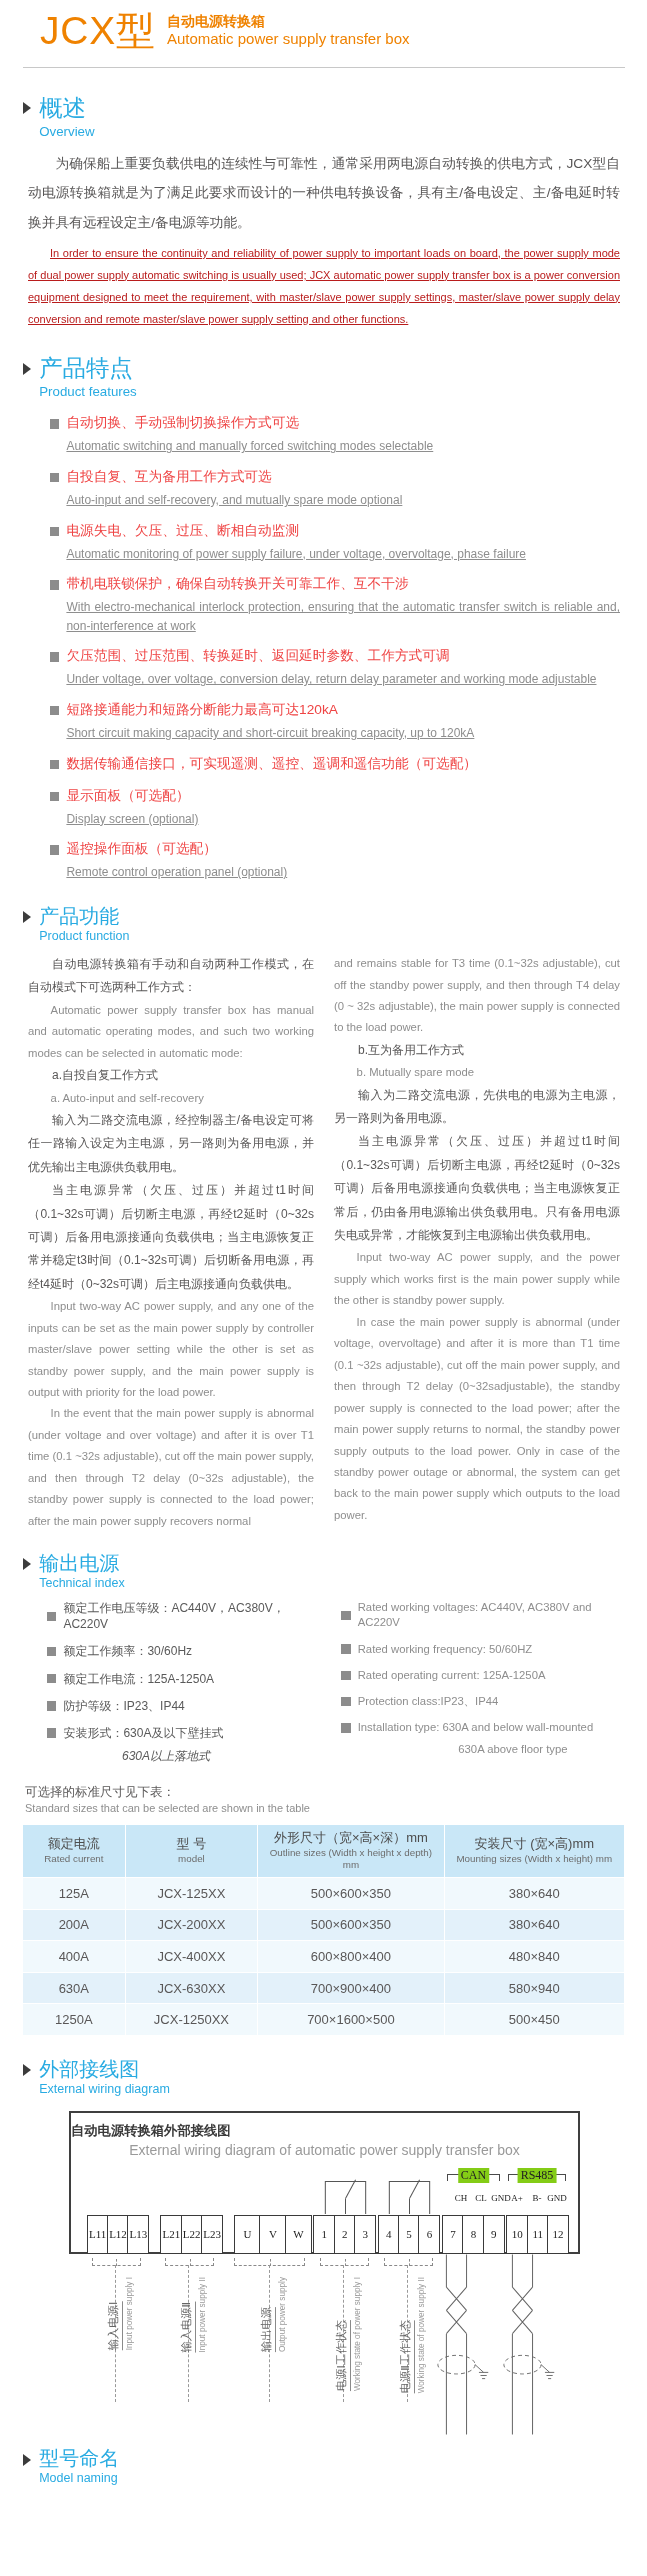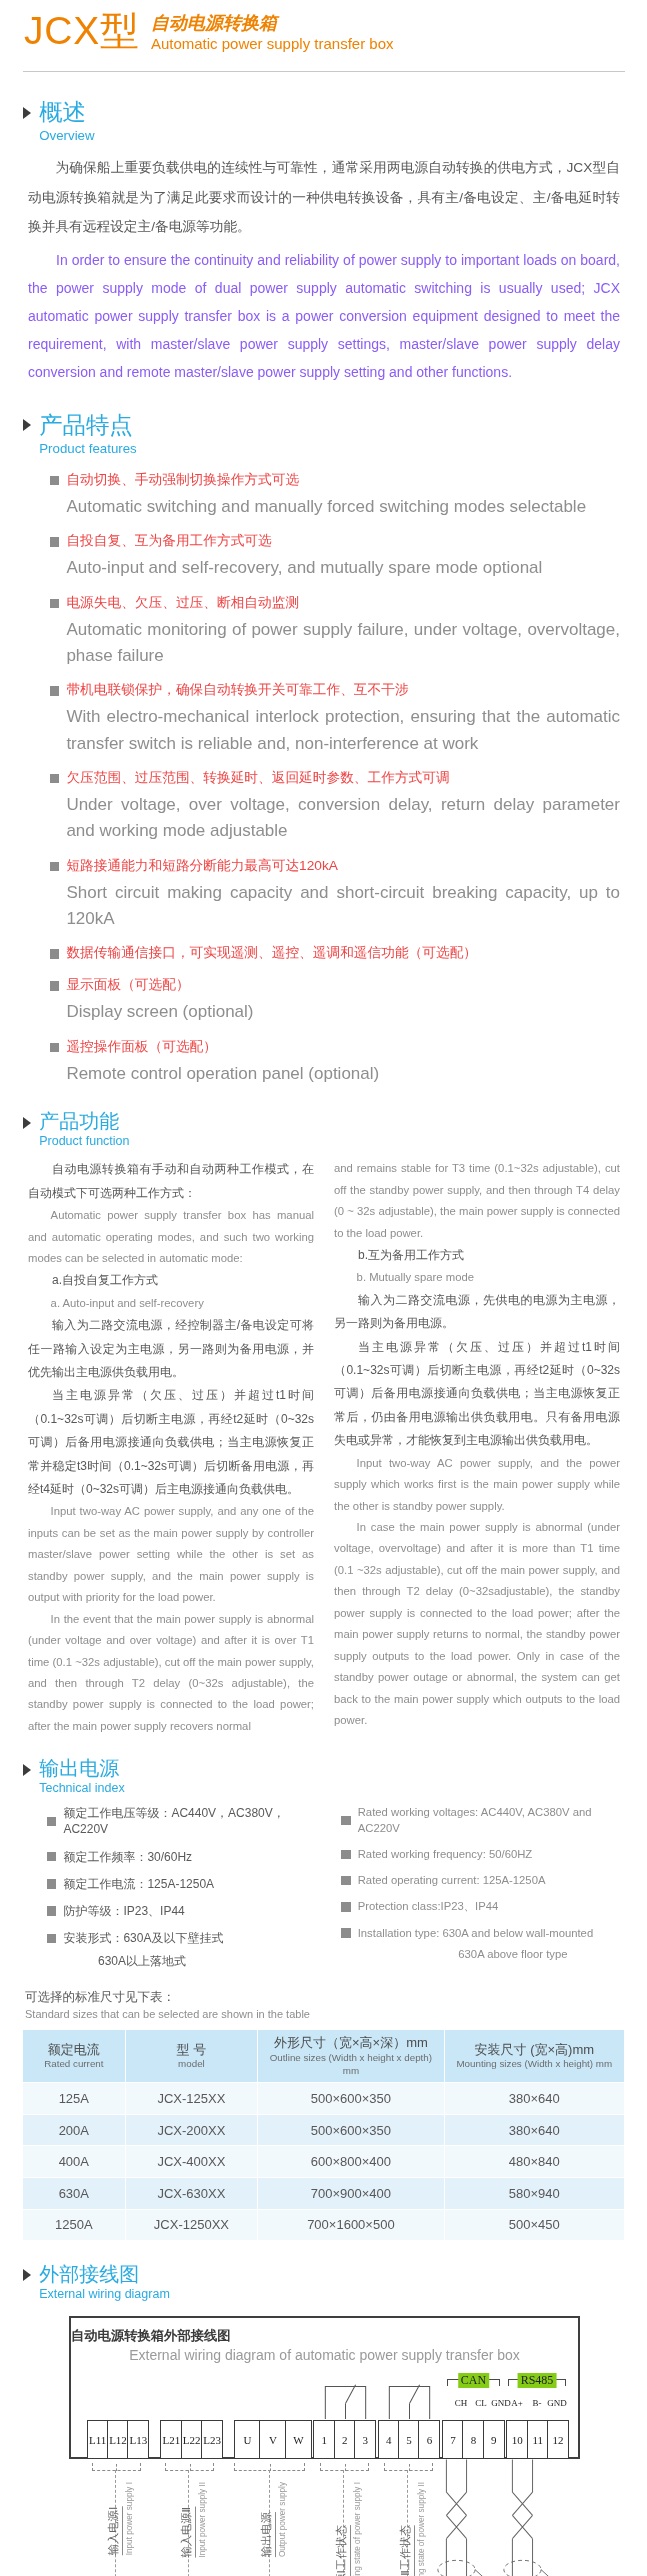--- a/index.html
+++ b/index.html
@@ -2,60 +2,60 @@
 <html style="font-size:12.5px"><head>
 <meta charset="utf-8">
 <style>
   html,body{margin:0;padding:0;}
   body{
     width:648px;height:2576px;overflow:hidden;background:#ffffff;
     font-family:"Liberation Sans","DejaVu Sans",sans-serif;
     -webkit-font-smoothing:antialiased;
   }
   
-  .pg-header{display:flex;align-items:flex-start;padding:11px 0 0 24px;}
+  .pg-header{display:flex;align-items:flex-start;padding:11px 0 0 24px;margin-left:16px;}
   .brand{color:#ef8200;font-size:39px;line-height:1;font-weight:400;letter-spacing:0.8px;}
   .brand-right{margin-left:11px;padding-top:1.6px;}
-  .brand-cn{color:#ef8200;font-size:18px;font-weight:600;line-height:1.2;font-style:italic;}
+  .brand-cn{color:#ef8200;font-size:14px;font-weight:600;line-height:1.2;}
   .brand-en{color:#ef8200;font-size:15px;font-weight:400;line-height:1.35;}
   .head-rule{border:none;border-top:0.8px solid #c8c8c8;margin:17px 23.4px 0 23.4px;}
 
   
   .sec-head{display:flex;align-items:flex-start;margin:22px 0 7.8px 23.4px;}
   .tri{width:0;height:0;border-left:8.6px solid #3c3c3c;border-top:6.2px solid transparent;border-bottom:6.2px solid transparent;margin:6.2px 7.8px 0 0;}
   .sec-titles .cn{color:#29abe2;font-size:23.4px;line-height:1.1;font-weight:500;}
   .sec-titles .en{color:#29abe2;font-size:13.3px;line-height:1.45;font-weight:400;}
   .sec-head.small .cn{font-size:20px;}
   .sec-head.small .en{font-size:12.5px;}
 
   
   .para-cn{color:#595757;font-size:13.7px;line-height:2.15;text-align:justify;text-indent:2em;margin:7.8px 28px 0 28px;}
-  .para-en{color:#8b5cf6;font-size:14px;line-height:2.0;text-align:justify;text-indent:2em;margin:4.7px 28px 0 28px;}
+  .para-en{color:#b91c1c;font-size:11px;line-height:2.0;text-align:justify;text-indent:2em;margin:4.7px 28px 0 28px;text-decoration:underline;}
 
   
   .feat-list{margin:11px 28px 0 50px;}
   .feat{margin-bottom:10px;}
   .feat .cnl{color:#ef4444;font-size:13.7px;line-height:1.6;display:flex;align-items:baseline;}
   .sq{flex:0 0 9.4px;width:9.4px;height:9.4px;background:#8c8c8c;margin-right:7px;position:relative;top:0.8px;align-self:center;}
-  .feat .enl{color:#8e8e8e;font-size:17px;line-height:1.55;margin:3.1px 0 0 16.4px;text-align:justify;}
+  .feat .enl{color:#8e8e8e;font-size:12px;line-height:1.55;margin:3.1px 0 0 16.4px;text-align:justify;text-decoration:underline;}
 
   
   .func-cols{display:flex;gap:20px;margin:6.2px 28px 0 28px;}
   .func-col{flex:1;min-width:0;}
   .fp-cn{color:#595757;font-size:12px;line-height:1.95;text-align:justify;text-indent:2em;margin:0;}
   .fp-en{color:#8e8e8e;font-size:11.3px;line-height:1.9;text-align:justify;text-indent:2em;margin:0;}
 
   
   .tech-cols{display:flex;gap:15.6px;margin:7.8px 28px 0 47px;}
   .tech-col{flex:1;}
   .tech-item{display:flex;align-items:baseline;margin-bottom:11px;}
   .tech-item .sq{top:0;}
   .t-cn{color:#5a5a5a;font-size:12px;line-height:1.35;}
   .t-en{color:#8e8e8e;font-size:11.3px;line-height:1.35;}
-  .t-cont{margin:-4.7px 0 0 51px;}
+  .t-cont{margin:-4.7px 0 0 75px;font-style:italic;}
   .t-cont-en{margin:-4.7px 0 0 117px;}
 
   
   .tbl-intro-cn{color:#595757;font-size:12.5px;margin:20px 0 1.6px 25px;}
   .tbl-intro-en{color:#8e8e8e;font-size:11px;margin:0 0 9.4px 25px;}
   table.sizes{border-collapse:separate;border-spacing:1.2px;width:603px;margin:0 0 0 22px;}
   table.sizes th{background:#c9e7f7;font-weight:400;padding:5.5px 3.1px;}
   table.sizes th .hcn{color:#4c4c4c;font-size:13px;line-height:1.3;}
   table.sizes th .hen{color:#6d6d6d;font-size:9.8px;line-height:1.25;}
   table.sizes td{text-align:center;color:#595757;font-size:13px;padding:7.8px 3.1px;}

